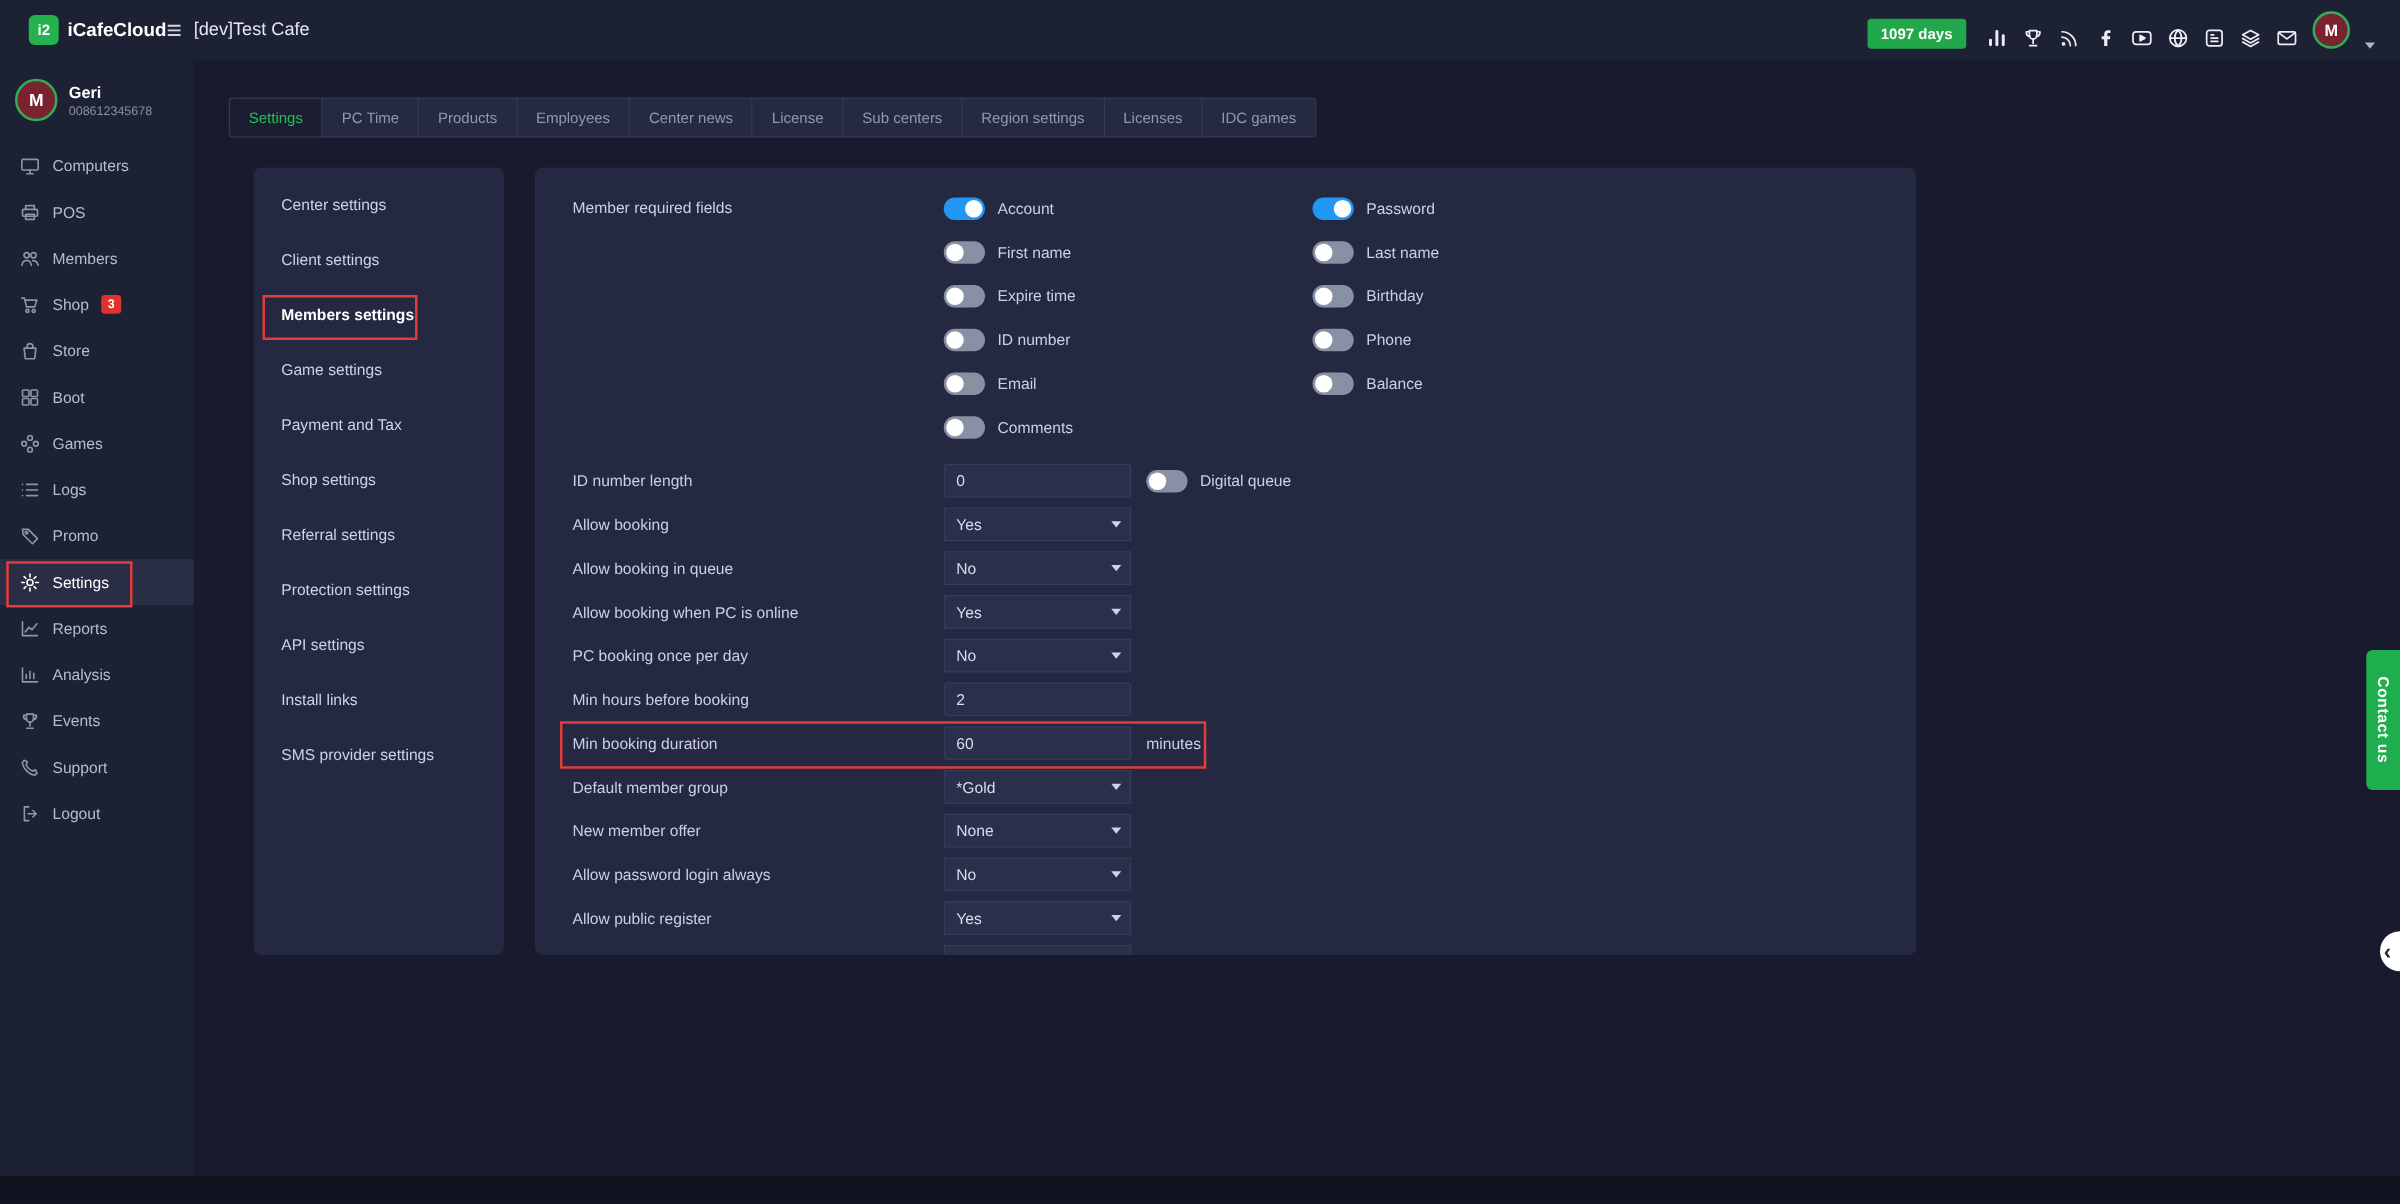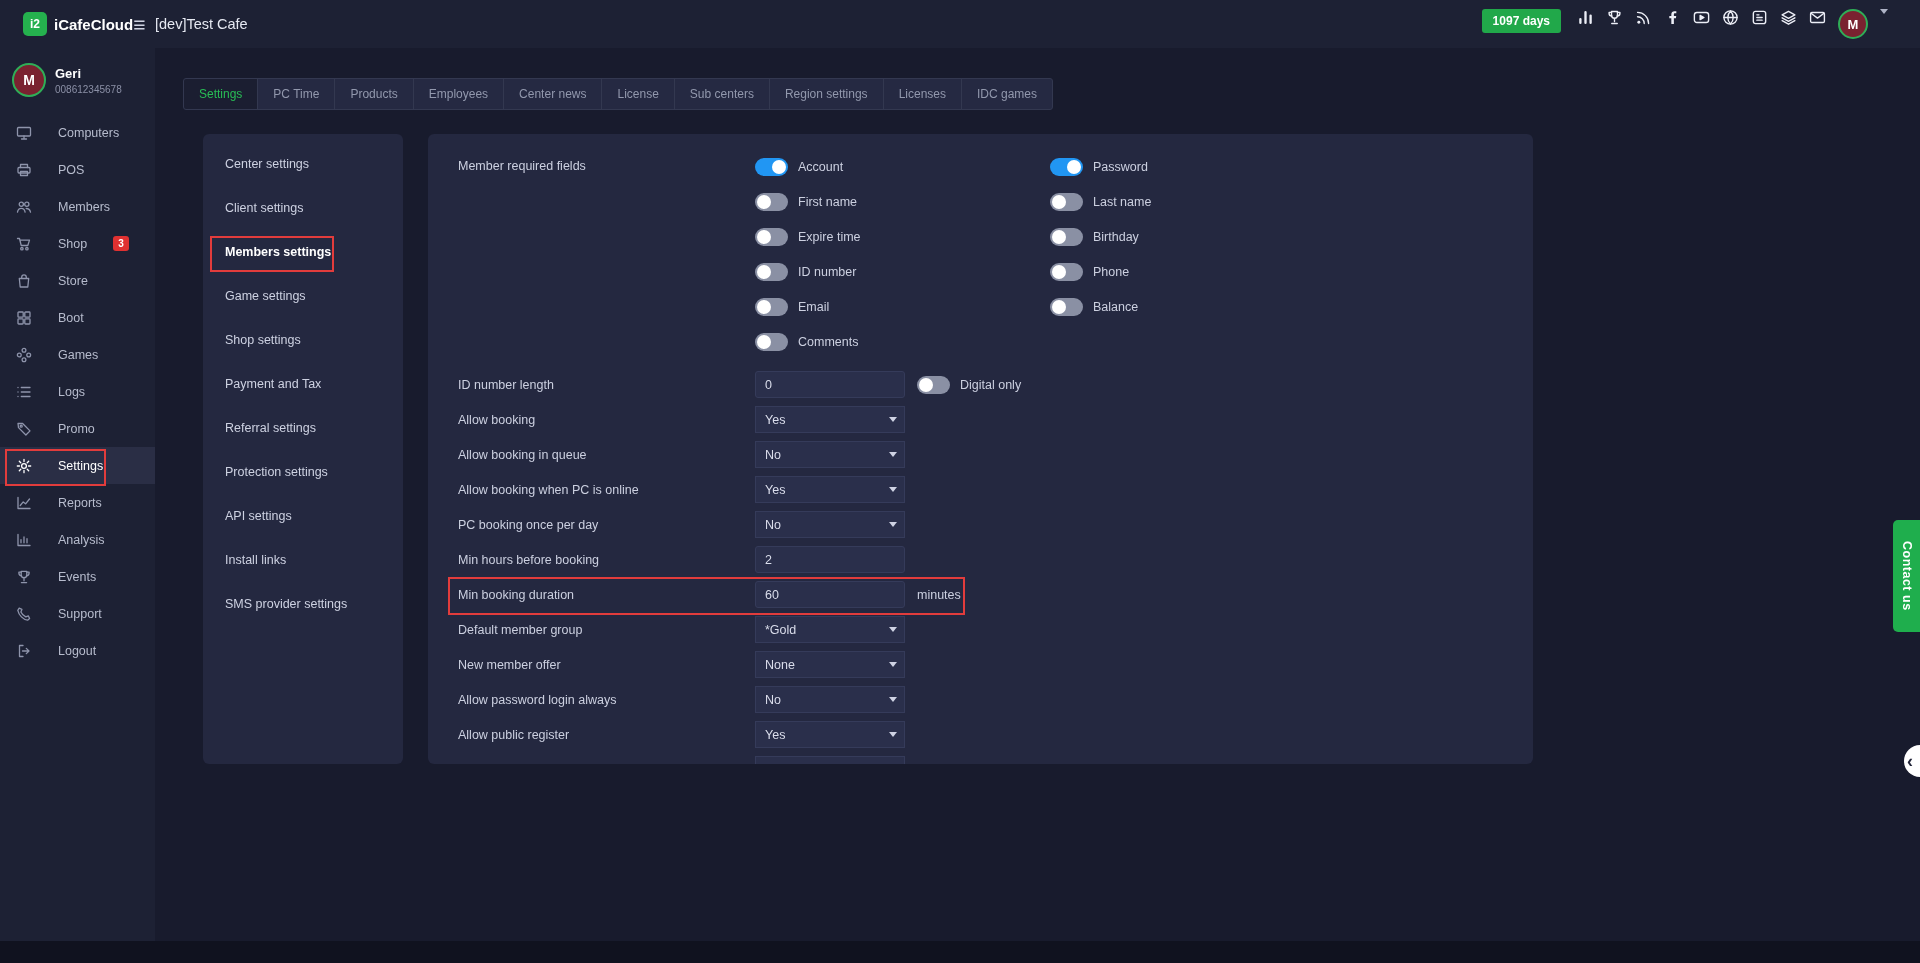--- a/index.html
+++ b/index.html
@@ -8,35 +8,35 @@
 .page{position:relative;width:1920px;height:963px;background:#181b2d;overflow:hidden}
 
 
 .topbar{position:absolute;top:0;left:0;right:0;height:48px;background:#1d2134;display:flex;align-items:center;z-index:6}
 .topbar-brand-area{width:155px;flex:none;display:flex;align-items:center;justify-content:space-between;padding:0 23px}
 .brand{display:flex;align-items:center;gap:7px;cursor:pointer}
 .brand-badge{width:24px;height:24px;border-radius:5px;background:#25b14e;color:#fff;font-weight:bold;font-size:12px;display:flex;align-items:center;justify-content:center}
 .brand-name{color:#fff;font-weight:bold;font-size:15px}
 .burger{color:#cfd3e2;font-size:21px;line-height:1;cursor:pointer}
 .topbar-title{color:#e6e9f2;font-size:14.5px;flex:1}
-.topbar-right{display:flex;align-items:flex-start;gap:12px;padding-right:32px}
+.topbar-right{display:flex;align-items:flex-end;gap:12px;padding-right:20px}
 .days{background:#21a84a;color:#fff;font-size:12px;padding:5px 11px;border-radius:3px;font-weight:bold;cursor:pointer}
 #topbar-icons{display:flex;align-items:center;gap:12px;margin-left:4px}
 .tb-icon{color:#eceef6;display:inline-flex;cursor:pointer}
 .avatar{border-radius:50%;background:#7a2230;color:#fff;display:flex;align-items:center;justify-content:center;font-weight:bold;border:2px solid #2fae57;cursor:pointer}
 .avatar.sm{width:30px;height:30px;font-size:13px}
 .avatar.md{width:34px;height:34px;font-size:14px;flex:none}
 .caret{width:0;height:0;border-left:4px solid transparent;border-right:4px solid transparent;border-top:5px solid #aeb3c6;cursor:pointer}
 
 
 .sidebar{position:absolute;top:48px;left:0;bottom:22px;width:155px;background:#1d2134;z-index:5}
 .side-user{display:flex;align-items:center;gap:9px;padding:15px 12px 17px}
 .user-name{color:#fff;font-size:13px;font-weight:bold}
 .user-id{color:#8b90a6;font-size:10px;margin-top:3px}
-.side-item{position:relative;display:flex;align-items:center;gap:26px;height:37px;padding:0 16px;color:#b7bccd;font-size:12.5px;cursor:pointer}
+.side-item{position:relative;display:flex;align-items:center;gap:10px;height:37px;padding:0 16px;color:#b7bccd;font-size:12.5px;cursor:pointer}
 .side-item .icon{color:#8e94ab;display:inline-flex;flex:none}
 .side-item.active{background:#2a2e45;color:#fff}
 .side-item.active .icon{color:#fff}
 .side-badge{background:#e03131;color:#fff;font-size:10px;font-weight:bold;padding:2px 5px;border-radius:3px}
 .side-item.annotated::after{content:'';position:absolute;left:5px;top:2px;width:97px;height:33px;border:2px solid #e23c3c;pointer-events:none}
 
 
 .main{position:absolute;left:155px;top:48px;right:0;bottom:22px;background:#181b2d;overflow:hidden}
 .tabs{display:flex;margin:30px 0 0 28px}
 .tab{padding:8px 15px;background:#252942;border:1px solid #333850;color:#9298ad;font-size:12px;margin-left:-1px;cursor:pointer;white-space:nowrap}
@@ -317,22 +317,22 @@
         <div class="tab">Region settings</div>
         <div class="tab">Licenses</div>
         <div class="tab">IDC games</div>
       </div>
     <div class="content">
       <div class="panel submenu" id="submenu">
           <div class="submenu-item">Center settings</div>
           <div class="submenu-item">Client settings</div>
           <div class="submenu-item active annotated">Members settings</div>
           <div class="submenu-item">Game settings</div>
+          <div class="submenu-item">Payment and Tax</div>
           <div class="submenu-item">Shop settings</div>
-          <div class="submenu-item">Payment and Tax</div>
           <div class="submenu-item">Referral settings</div>
           <div class="submenu-item">Protection settings</div>
           <div class="submenu-item">API settings</div>
           <div class="submenu-item">Install links</div>
           <div class="submenu-item">SMS provider settings</div>
         </div>
       <div class="panel form">
         <div class="req-row">
           <div class="row-label">Member required fields</div>
           <div class="req-toggles" id="req-toggles">
@@ -382,21 +382,21 @@
               </div>
             </div>
         </div>
         <div id="form-rows">
             <div class="frow">
               <div class="row-label">ID number length</div>
               <div class="ctrl">
                 <input class="txt" value="0" style="">
                 <div class="toggle-wrap">
                   <span class="switch"></span>
-                  <span class="toggle-label">Digital only</span>
+                  <span class="toggle-label">Digital queue</span>
                 </div>
               </div>
             </div>
             <div class="frow">
               <div class="row-label">Allow booking</div>
               <div class="ctrl">
                 <span class="select-wrap"><select><option>Yes</option></select><span class="sel-arrow"></span></span>
               </div>
             </div>
             <div class="frow">

